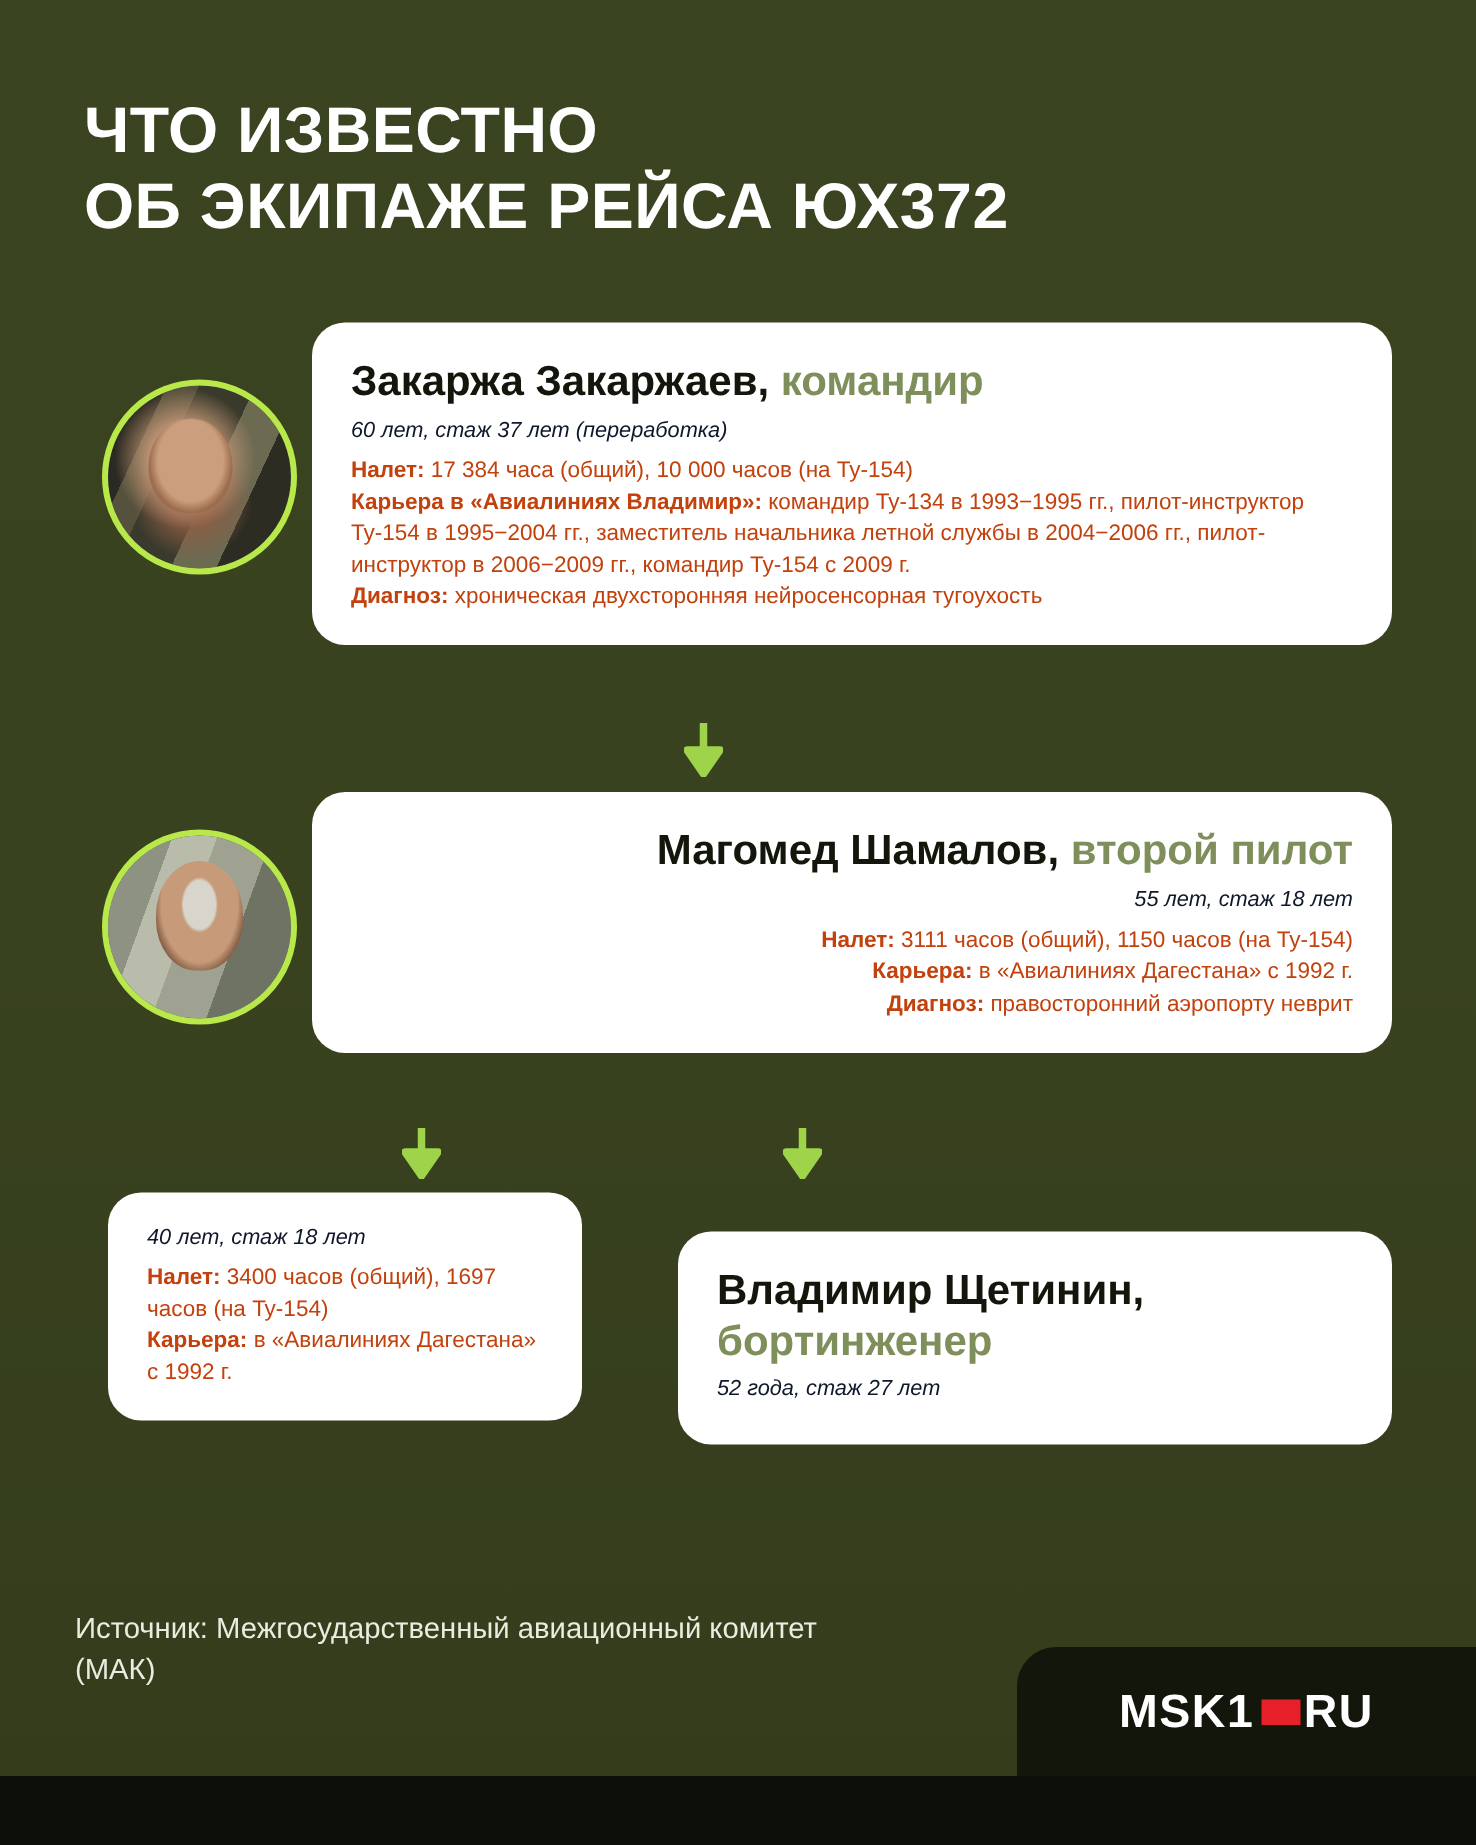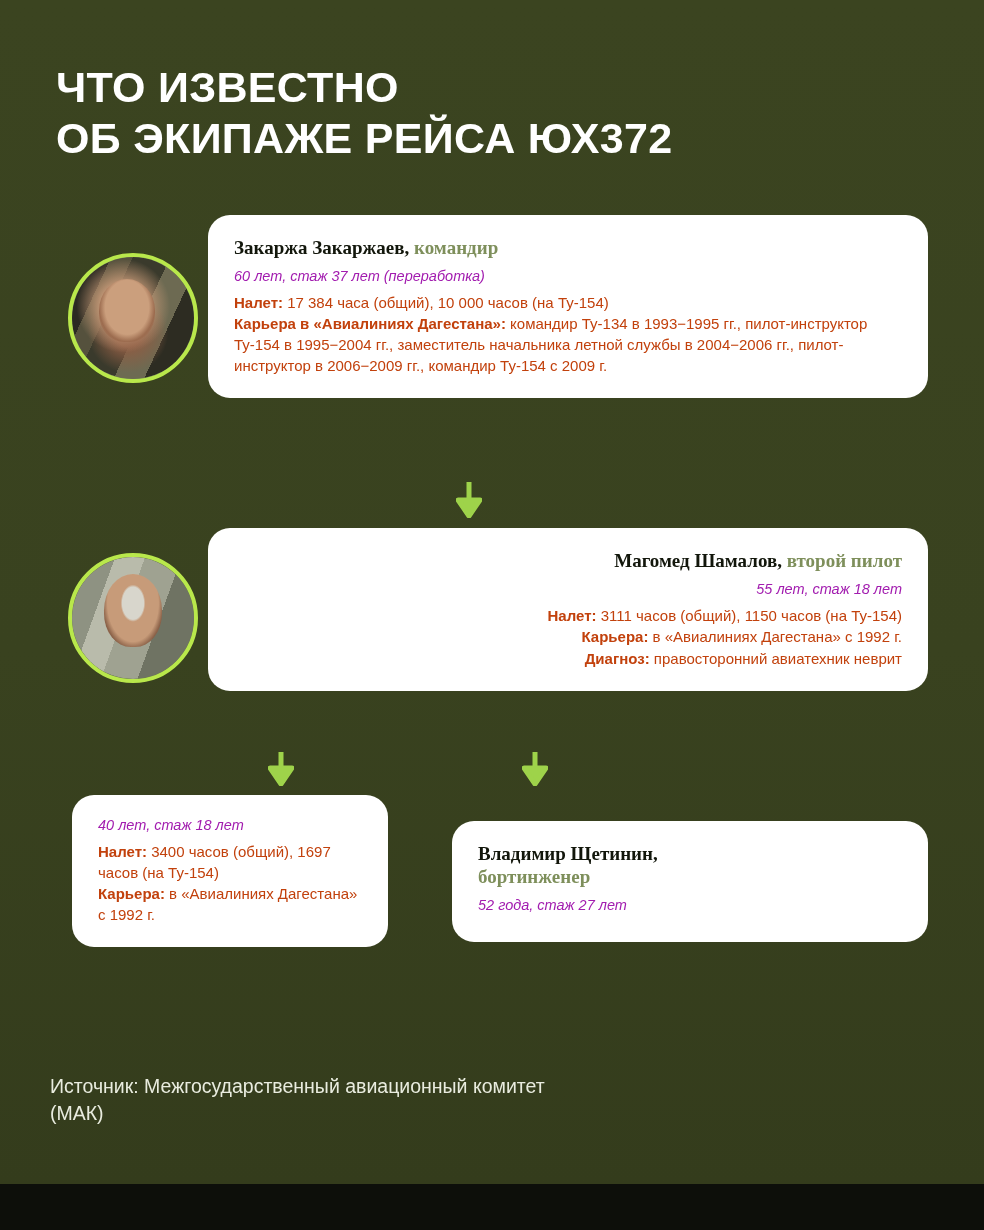--- a/index.html
+++ b/index.html
@@ -32,35 +32,34 @@
   .title .line { display: block; }
 
   
   .card {
     position: absolute;
     background: #ffffff;
     border-radius: 22px;
     padding: 22px 26px 20px 26px;
   }
   .card-name {
-    font-size: 19px;
+    font-size: 28px;
     font-weight: bold;
     color: #12160b;
     line-height: 1.2;
     margin: 0 0 8px 0;
-    font-family: Liberation Serif, serif;
   }
   .card-name .role {
     color: #7e8f5b;
   }
   .card-name .role.block { display: block; }
   .card-sub {
     font-size: 14.5px;
     font-style: italic;
-    color: #a21caf;
+    color: #0f172a;
     margin: 0 0 9px 0;
   }
   .card-lines {
     font-size: 15px;
     color: #c2410c;
     line-height: 1.38;
   }
   .card-lines p { margin: 0 0 1px 0; }
   .card-lines b { font-weight: bold; }
 
@@ -176,21 +175,22 @@
   </div>
 
   <div class="card" id="card-pilot1">
     <div class="card-name">
       <span>Закаржа Закаржаев,</span>
       <span class="role">командир</span>
     </div>
     <div class="card-sub">60 лет, стаж 37 лет (переработка)</div>
     <div class="card-lines">
       <p><b>Налет:</b><span> 17 384 часа (общий), 10 000 часов (на Ту-154)</span></p>
-      <p><b>Карьера в «Авиалиниях Дагестана»:</b><span> командир Ту-134 в 1993−1995 гг., пилот-инструктор Ту-154 в 1995−2004 гг., заместитель начальника летной службы в 2004−2006 гг., пилот-инструктор в 2006−2009 гг., командир Ту-154 с 2009 г.</span></p>
+      <p><b>Карьера в «Авиалиниях Владимир»:</b><span> командир Ту-134 в 1993−1995 гг., пилот-инструктор Ту-154 в 1995−2004 гг., заместитель начальника летной службы в 2004−2006 гг., пилот-инструктор в 2006−2009 гг., командир Ту-154 с 2009 г.</span></p>
+      <p><b>Диагноз:</b><span> хроническая двухсторонняя нейросенсорная тугоухость</span></p>
     </div>
   </div>
 
   <div class="arrow" id="arrow-1">
     <svg width="26" height="36" viewBox="0 0 26 36" aria-hidden="true">
       <path d="M13 0 L13 22 M13 34 L2 18 L24 18 Z" fill="#9ed34a" stroke="#9ed34a" stroke-width="5" stroke-linejoin="round"></path>
     </svg>
   </div>
 
   <div class="avatar" id="avatar-2">
@@ -199,21 +199,21 @@
 
   <div class="card" id="card-pilot2">
     <div class="card-name">
       <span>Магомед Шамалов,</span>
       <span class="role">второй пилот</span>
     </div>
     <div class="card-sub">55 лет, стаж 18 лет</div>
     <div class="card-lines">
       <p><b>Налет:</b><span> 3111 часов (общий), 1150 часов (на Ту-154)</span></p>
       <p><b>Карьера:</b><span> в «Авиалиниях Дагестана» с 1992 г.</span></p>
-      <p><b>Диагноз:</b><span> правосторонний авиатехник неврит</span></p>
+      <p><b>Диагноз:</b><span> правосторонний аэропорту неврит</span></p>
     </div>
   </div>
 
   <div class="arrow" id="arrow-2">
     <svg width="26" height="34" viewBox="0 0 26 34" aria-hidden="true">
       <path d="M13 0 L13 20 M13 32 L2 16 L24 16 Z" fill="#9ed34a" stroke="#9ed34a" stroke-width="5" stroke-linejoin="round"></path>
     </svg>
   </div>
 
   <div class="arrow" id="arrow-3">
@@ -233,14 +233,21 @@
   <div class="card" id="card-eng">
     <div class="card-name">
       <span>Владимир Щетинин,</span>
       <span class="role block">бортинженер</span>
     </div>
     <div class="card-sub">52 года, стаж 27 лет</div>
   </div>
 
   <div class="source">Источник: Межгосударственный авиационный комитет (МАК)</div>
 
+  <div class="footer-bar">
+    <div class="logo">
+      <span class="msk">MSK1</span>
+      <span class="dash"></span>
+      <span class="ru">RU</span>
+    </div>
+  </div>
 
 </div>
 
 </body></html>

